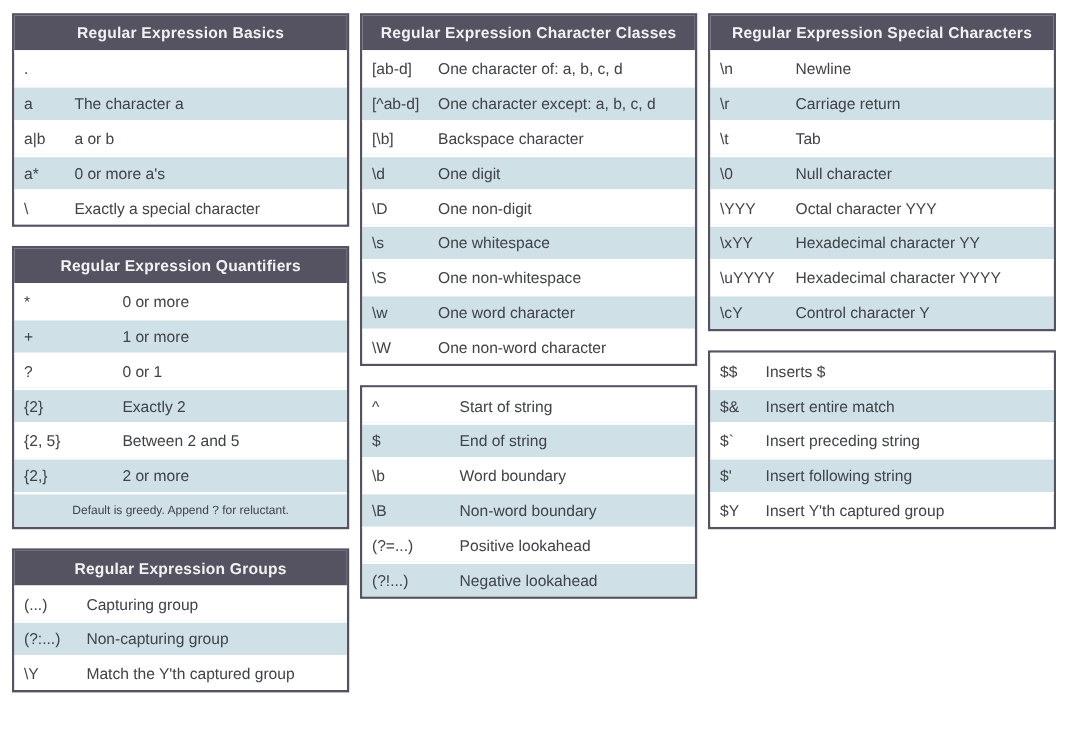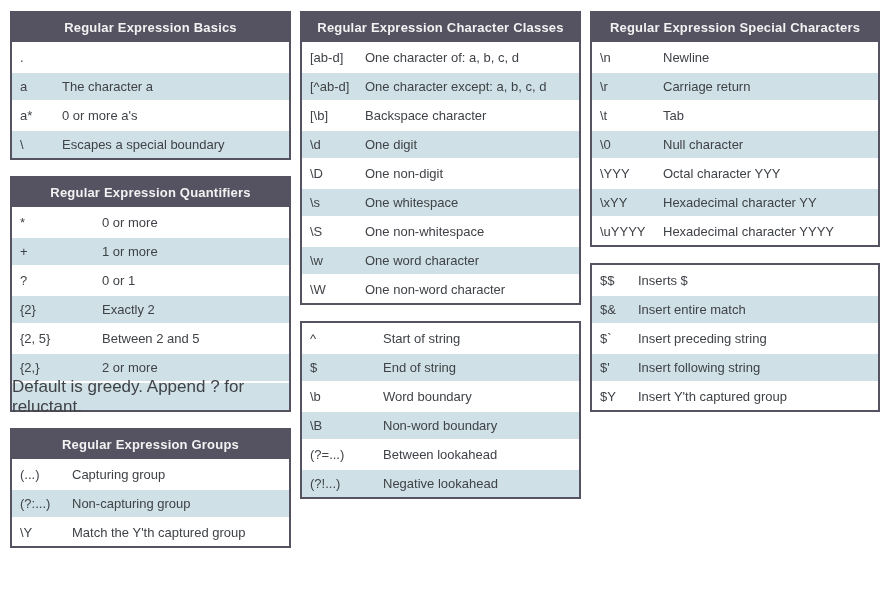--- a/index.html
+++ b/index.html
@@ -55,21 +55,21 @@
   .t-flags   .key { width: 27px; }
   .t-special .key { width: 63px; }
   .t-replace .key { width: 38px; }
 
   .rx-footer {
     box-sizing: border-box;
     height: 29px;
     border-top: 2px solid #ffffff;
     background: var(--stripe, #cfe1e7);
     display: flex; align-items: center; justify-content: center;
-    font-size: 17px;
+    font-size: 10px;
     color: var(--body-text, #3f4247);
   }
 </style>
 </head>
 <body>
 
 <div class="page">
 
   <div class="col col-1">
 
@@ -77,26 +77,30 @@
       <div class="rx-header">Regular Expression Basics</div>
       <div class="rx-body">
         <div class="rx-row">
             <span class="key">.</span>
           </div>
         <div class="rx-row">
             <span class="key">a</span>
             <span class="desc">The character a</span>
           </div>
         <div class="rx-row">
+            <span class="key">a|b</span>
+            <span class="desc">a or b</span>
+          </div>
+        <div class="rx-row">
             <span class="key">a*</span>
             <span class="desc">0 or more a's</span>
           </div>
         <div class="rx-row">
             <span class="key">\</span>
-            <span class="desc">Escapes a special boundary</span>
+            <span class="desc">Exactly a special character</span>
           </div>
       </div>
     </div>
 
     <div class="rx-table t-quant">
       <div class="rx-header">Regular Expression Quantifiers</div>
       <div class="rx-body">
         <div class="rx-row">
             <span class="key">*</span>
             <span class="desc">0 or more</span>
@@ -202,21 +206,21 @@
         <div class="rx-row">
             <span class="key">\b</span>
             <span class="desc">Word boundary</span>
           </div>
         <div class="rx-row">
             <span class="key">\B</span>
             <span class="desc">Non-word boundary</span>
           </div>
         <div class="rx-row">
             <span class="key">(?=...)</span>
-            <span class="desc">Between lookahead</span>
+            <span class="desc">Positive lookahead</span>
           </div>
         <div class="rx-row">
             <span class="key">(?!...)</span>
             <span class="desc">Negative lookahead</span>
           </div>
       </div>
     </div>
 
   </div>
 
@@ -247,20 +251,24 @@
             <span class="desc">Octal character YYY</span>
           </div>
         <div class="rx-row">
             <span class="key">\xYY</span>
             <span class="desc">Hexadecimal character YY</span>
           </div>
         <div class="rx-row">
             <span class="key">\uYYYY</span>
             <span class="desc">Hexadecimal character YYYY</span>
           </div>
+        <div class="rx-row">
+            <span class="key">\cY</span>
+            <span class="desc">Control character Y</span>
+          </div>
       </div>
     </div>
 
     <div class="rx-table t-replace">
       <div class="rx-body">
         <div class="rx-row">
             <span class="key">$$</span>
             <span class="desc">Inserts $</span>
           </div>
         <div class="rx-row">

